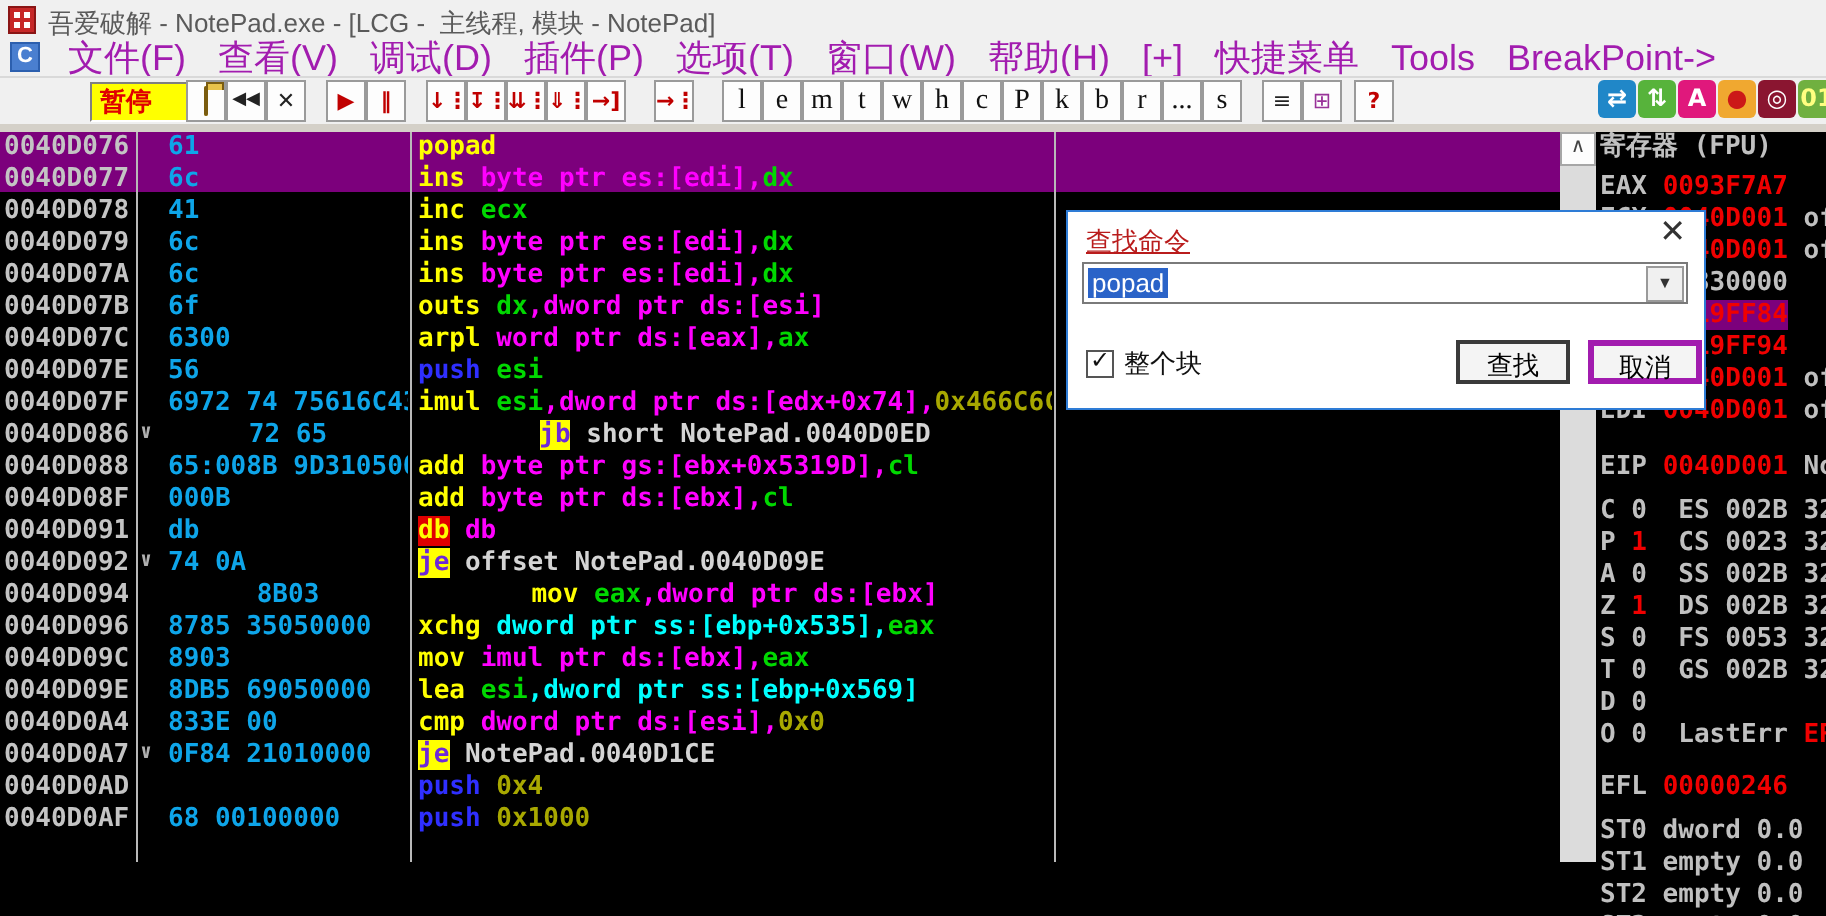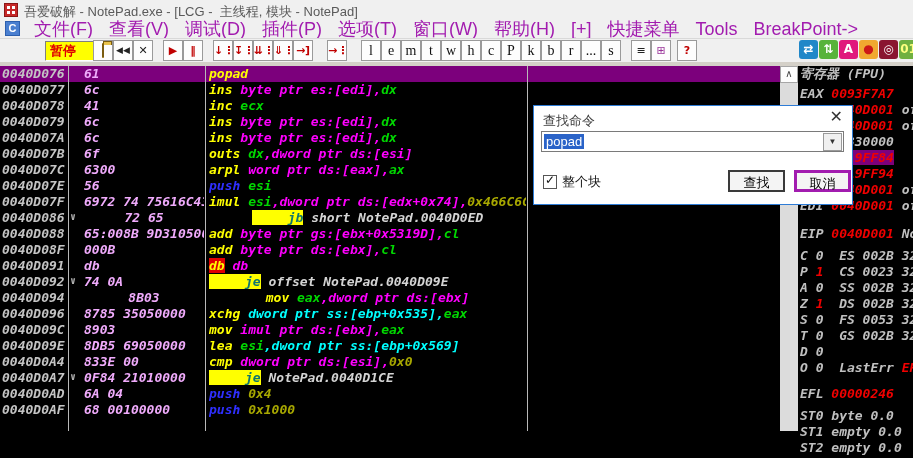--- a/index.html
+++ b/index.html
@@ -39,45 +39,45 @@
   #tb-right{right:-5px;top:1px;display:flex;gap:1px;}
   .ricon{width:19px;height:19px;border-radius:3px;color:#fff;font-size:12px;font-weight:bold;
      text-align:center;line-height:19px;font-family:"DejaVu Sans",sans-serif;}
   
   #main{left:0;top:62px;width:913px;height:396px;background:#000;
      border-top:4px solid #d4d0c8;box-sizing:border-box;}
   
   #disasm{left:0;top:66px;width:780px;height:365px;overflow:hidden;background:#000;
      font-family:"DejaVu Sans Mono","Liberation Mono",monospace;font-weight:bold;font-size:13px;}
   .vsep{position:absolute;top:0;width:1px;height:365px;background:#b9b9b9;z-index:2;}
-  .drow{position:absolute;left:0;width:780px;height:16px;white-space:pre;font-style:italic;}
+  .drow{position:absolute;left:0;width:780px;height:30px;white-space:pre;}
   .drow.sel{background:#7c007c;}
   .d-addr{position:absolute;left:2px;top:0;color:#c4c4c4;}
   .d-ind{position:absolute;left:70px;top:1px;color:#b0b0b0;font-size:10px;}
-  .d-hex{position:absolute;left:84px;top:0;width:120px;overflow:hidden;color:#f0abfc;}
+  .d-hex{position:absolute;left:84px;top:0;width:120px;overflow:hidden;color:#0ea5e9;}
   .d-dis{position:absolute;left:209px;top:0;width:317px;overflow:hidden;}
   .tk-m{color:#ffff00;} .tk-r{color:#00d800;} .tk-mem{color:#ff00ff;}
   .tk-mems{color:#00ffff;} .tk-c{color:#a8a800;} .tk-p{color:#2f2fff;}
-  .tk-t{color:#d4d4d4;} .tk-j{background:#ffff00;color:#0f766e;padding-left:36px;}
+  .tk-t{color:#d4d4d4;} .tk-j{background:#ffff00;color:#6d28d9;}
   .tk-dbr{background:#e00000;color:#ffff00;}
   
   #dscroll{left:780px;top:66px;width:18px;height:365px;background:#dcdcdc;}
   #dscroll-up{left:0;top:0;width:16px;height:15px;background:#fdfdfd;border:1px solid #a6a6a6;
      text-align:center;line-height:14px;font-size:10px;color:#444;}
   
   #registers{left:800px;top:66px;width:113px;height:392px;overflow:hidden;background:#000;
-     font-family:"DejaVu Sans Mono","Liberation Mono",monospace;font-weight:bold;font-size:13px;font-style:italic;}
+     font-family:"DejaVu Sans Mono","Liberation Mono",monospace;font-weight:bold;font-size:13px;}
   .rrow{height:16px;line-height:16px;white-space:pre;overflow:hidden;}
   .rg-lbl{color:#c0c0c0;} .rg-red{color:#f00000;}
   .rg-hl{background:#7c007c;color:#f00000;}
   .rrow.hdr{color:#d8d8d8;}
   
   #dialog{left:533px;top:105px;width:318px;height:98px;background:#ffffff;
      border:1px solid #2e7cd6;z-index:10;font-size:13px;color:#111;}
-  #dlg-title{left:9px;top:6px;font-size:13px;color:#404040;}
+  #dlg-title{left:9px;top:6px;font-size:13px;color:#b91c1c;text-decoration:underline;}
   #dlg-close{right:9px;top:2px;font-size:16px;color:#333;line-height:18px;}
   #dlg-combo{left:7px;top:25px;width:301px;height:19px;background:#fff;border:1px solid #7a7a7a;}
   #dlg-combo-text{position:absolute;left:2px;top:2px;background:#2a63c8;color:#fff;
      font-size:13px;line-height:15px;padding:0 2px;}
   #dlg-dd{position:absolute;right:1px;top:1px;width:17px;height:16px;background:#f0f0f0;
      border:1px solid #9a9a9a;text-align:center;font-size:8px;line-height:16px;color:#333;}
   #dlg-check{left:9px;top:69px;width:12px;height:12px;background:#fff;border:1px solid #555;}
   #dlg-checkmark{position:absolute;left:1px;top:-3px;font-size:12px;color:#111;}
   #dlg-check-label{left:28px;top:67px;}
   .dlg-btn{position:absolute;top:64px;width:57px;height:22px;background:#f4f4f4;
@@ -180,21 +180,21 @@
       <div class="drow" style="top: 160px;"><span class="d-addr">0040D088</span><span class="d-hex">65:008B 9D310500</span><span class="d-dis"><span class="tk-m">add </span><span class="tk-mem">byte ptr gs:[ebx+0x5319D],</span><span class="tk-r">cl</span></span></div>
       <div class="drow" style="top: 176px;"><span class="d-addr">0040D08F</span><span class="d-hex">000B</span><span class="d-dis"><span class="tk-m">add </span><span class="tk-mem">byte ptr ds:[ebx],</span><span class="tk-r">cl</span></span></div>
       <div class="drow" style="top: 192px;"><span class="d-addr">0040D091</span><span class="d-hex">db</span><span class="d-dis"><span class="tk-dbr">db</span><span class="tk-mem"> db</span></span></div>
       <div class="drow" style="top: 208px;"><span class="d-addr">0040D092</span><span class="d-ind">∨</span><span class="d-hex">74 0A</span><span class="d-dis"><span class="tk-j">je</span><span class="tk-t"> offset NotePad.0040D09E</span></span></div>
       <div class="drow" style="top: 224px; text-align: center;"><span class="d-addr">0040D094</span><span class="d-hex">8B03</span><span class="d-dis"><span class="tk-m">mov </span><span class="tk-r">eax</span><span class="tk-mem">,dword ptr ds:[ebx]</span></span></div>
       <div class="drow" style="top: 240px;"><span class="d-addr">0040D096</span><span class="d-hex">8785 35050000</span><span class="d-dis"><span class="tk-m">xchg </span><span class="tk-mems">dword ptr ss:[ebp+0x535],</span><span class="tk-r">eax</span></span></div>
       <div class="drow" style="top: 256px;"><span class="d-addr">0040D09C</span><span class="d-hex">8903</span><span class="d-dis"><span class="tk-m">mov </span><span class="tk-mem">imul ptr ds:[ebx],</span><span class="tk-r">eax</span></span></div>
       <div class="drow" style="top: 272px;"><span class="d-addr">0040D09E</span><span class="d-hex">8DB5 69050000</span><span class="d-dis"><span class="tk-m">lea </span><span class="tk-r">esi</span><span class="tk-mems">,dword ptr ss:[ebp+0x569]</span></span></div>
       <div class="drow" style="top: 288px;"><span class="d-addr">0040D0A4</span><span class="d-hex">833E 00</span><span class="d-dis"><span class="tk-m">cmp </span><span class="tk-mem">dword ptr ds:[esi],</span><span class="tk-c">0x0</span></span></div>
       <div class="drow" style="top: 304px;"><span class="d-addr">0040D0A7</span><span class="d-ind">∨</span><span class="d-hex">0F84 21010000</span><span class="d-dis"><span class="tk-j">je</span><span class="tk-t"> NotePad.0040D1CE</span></span></div>
-      <div class="drow" style="top: 320px;"><span class="d-addr">0040D0AD</span><span class="d-hex">6A 04</span><span class="d-dis"><span class="tk-p">push </span><span class="tk-c">0x4</span></span></div>
+      <div class="drow" style="top: 320px;"><span class="d-addr">0040D0AD</span><span class="d-dis"><span class="tk-p">push </span><span class="tk-c">0x4</span></span></div>
       <div class="drow" style="top: 336px;"><span class="d-addr">0040D0AF</span><span class="d-hex">68 00100000</span><span class="d-dis"><span class="tk-p">push </span><span class="tk-c">0x1000</span></span></div>
       <div class="drow" style="top: 352px; margin-top: 48px;"><span class="d-addr">0040D0B4</span><span class="d-hex">68 00180000</span><span class="d-dis"><span class="tk-p">push </span><span class="tk-c">0x1800</span></span></div>
     </div>
 </div>
 
 <div class="abs" id="dscroll">
   <div class="abs" id="dscroll-up">∧</div>
 </div>
 
 <div class="abs" id="registers">
@@ -215,21 +215,21 @@
     <div class="rrow"><span class="rg-lbl">P </span><span class="rg-red">1</span><span class="rg-lbl">  CS 0023 </span><span class="rg-lbl">32bit</span></div>
     <div class="rrow"><span class="rg-lbl">A 0  SS 002B </span><span class="rg-lbl">32bit</span></div>
     <div class="rrow"><span class="rg-lbl">Z </span><span class="rg-red">1</span><span class="rg-lbl">  DS 002B </span><span class="rg-lbl">32bit</span></div>
     <div class="rrow"><span class="rg-lbl">S 0  FS 0053 </span><span class="rg-lbl">32bit</span></div>
     <div class="rrow"><span class="rg-lbl">T 0  GS 002B </span><span class="rg-lbl">32bit</span></div>
     <div class="rrow"><span class="rg-lbl">D 0</span></div>
     <div class="rrow"><span class="rg-lbl">O 0  LastErr </span><span class="rg-red">ERROR_SUCCESS</span></div>
     <div style="height: 10px;"></div>
     <div class="rrow"><span class="rg-lbl">EFL </span><span class="rg-red">00000246</span></div>
     <div style="height: 6px;"></div>
-    <div class="rrow"><span class="rg-lbl">ST0 byte 0.0</span></div>
+    <div class="rrow"><span class="rg-lbl">ST0 dword 0.0</span></div>
     <div class="rrow"><span class="rg-lbl">ST1 empty 0.0</span></div>
     <div class="rrow"><span class="rg-lbl">ST2 empty 0.0</span></div>
     <div class="rrow"><span class="rg-lbl">ST3 empty 0.0</span></div>
   </div>
 
 <div class="abs" id="dialog">
   <div class="abs" id="dlg-title">查找命令</div>
   <div class="abs" id="dlg-close">✕</div>
   <div class="abs" id="dlg-combo">
     <span id="dlg-combo-text">popad</span>

